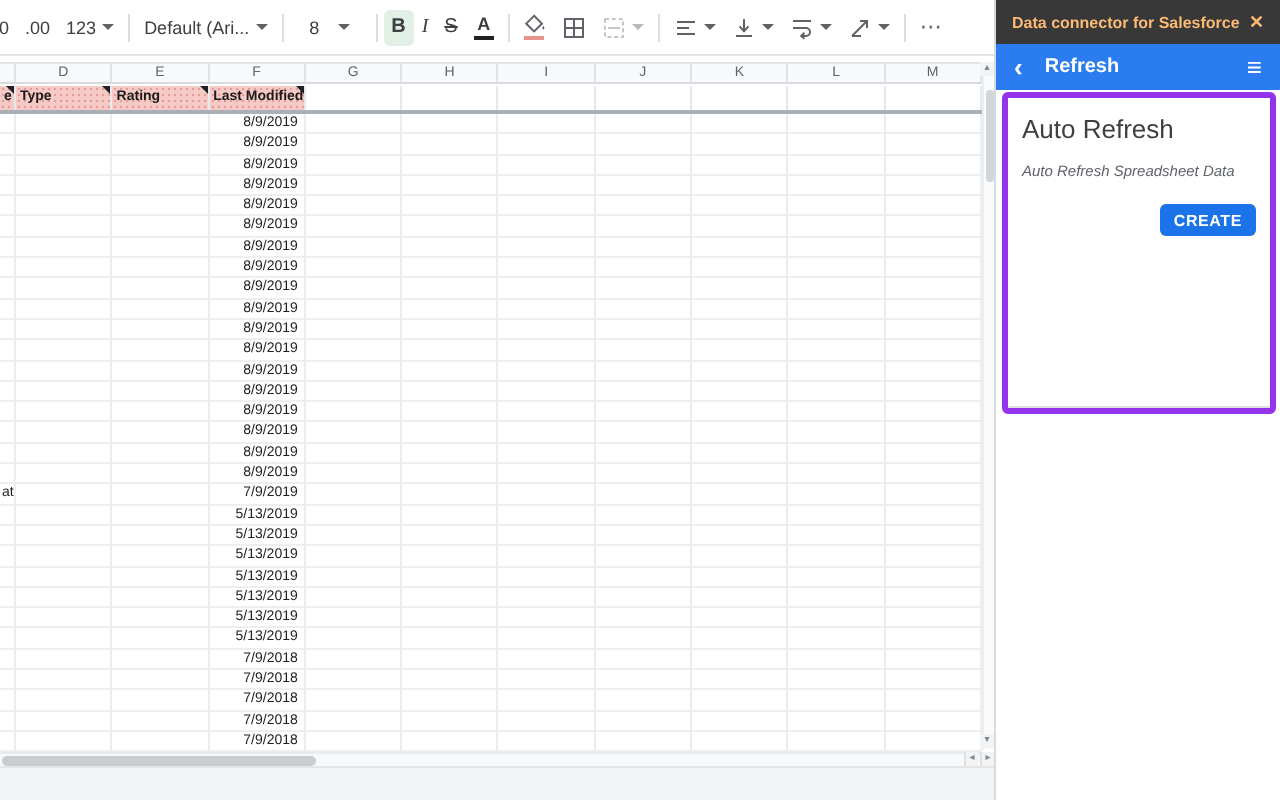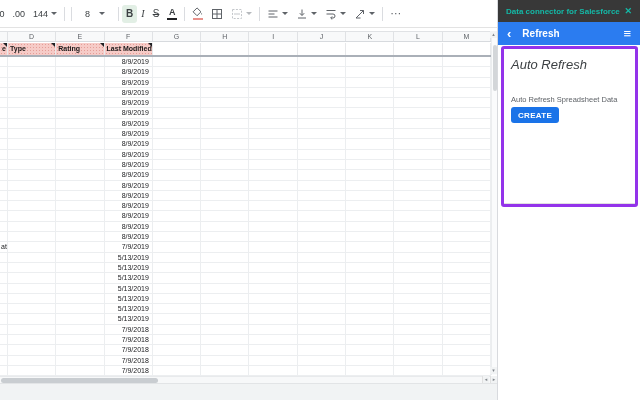--- a/index.html
+++ b/index.html
@@ -70,54 +70,58 @@
   
   .bottom-strip { position:absolute; left:0; top:383px; width:640px; height:17px;
     background:#f1f3f4; border-top:1px solid #e2e4e6; }
   .plus-btn { position:absolute; left:620px; top:385px; width:13px; height:12px;
     background:#616467; border:1px solid #7d8083; border-radius:2px; color:#fff;
     font-size:9px; line-height:10px; text-align:center; font-weight:bold; }
 
   
   .panel { position:absolute; left:497px; top:0; width:143px; height:400px;
     background:#fff; border-left:1px solid #d8dade; }
-  .panel-header { height:22px; background:var(--header-bar,#383838); color:#14b8a6;
+  .panel-header { height:22px; background:var(--header-bar,#383838); color:#fdba74;
     display:flex; align-items:center; padding:0 8px; }
   .panel-title { flex:1; font-size:8px; font-weight:bold; white-space:nowrap; overflow:hidden; }
   .close-x { font-size:9px; font-weight:bold; }
   .panel-nav { height:23px; background:var(--nav-bar,#2b7cf0); color:#fff;
     display:flex; align-items:center; padding:0 9px; }
   .back-ic { font-size:13px; margin-right:11px; line-height:1; font-weight:bold; }
   .nav-title { flex:1; font-size:10px; font-weight:bold; }
   .menu-ic { font-size:13px; font-weight:bold; line-height:1; }
   .highlight-box { position:absolute; left:3px; top:46px; width:137px; height:161px;
     border:3px solid var(--highlight,#9333ea); border-radius:3px; background:#fff;
     display:flex; flex-direction:column; }
   .card-section { padding:8px 6px 6px 7px; flex:1; }
   .card-section.second { padding-top:13px; }
-  .card-heading { font-size:13px; color:#3c4043;font-style:italic; }
-  .card-desc { font-size:7.5px; color:#5f6368; margin-top:23px; }
-  .btn-row { padding-right:1px; }
+  .card-heading { font-size:13px; color:#3c4043; }
+  .card-desc { font-size:7.5px; color:#5f6368; margin-top:9px;font-style:italic; }
+  .btn-row { text-align:right; margin-top:10px; padding-right:1px; }
   .g-btn { display:inline-block; background:var(--button,#1a73e8); color:#fff;
     font-size:8px; font-weight:bold; padding:4px 7px 3px 7px; border-radius:3px; letter-spacing:.3px; }
   .card-divider { height:1px; background:#e0e0e0; flex:0 0 1px; }
 </style>
 </head>
 <body>
 
 <div class="stage">
 
   <div class="toolbar">
     <span class="tb-btn clip-left">.0</span>
     <span class="tb-btn">.00</span>
     <span class="tb-btn">
-        <span>144</span>
+        <span>123</span>
         <span class="caret"></span>
       </span>
     <span class="tb-sep"></span>
+    <span class="tb-btn">
+        <span>Default (Ari...</span>
+        <span class="caret"></span>
+      </span>
     <span class="tb-sep"></span>
     <span class="tb-btn" style="padding:0 10px;">
         <span>8</span>
         <span class="caret" style="margin-left:9px;"></span>
       </span>
     <span class="tb-sep"></span>
     <span class="tb-btn active bold-glyph">B</span>
     <span class="tb-btn italic-glyph">I</span>
     <span class="tb-btn strike-glyph">S</span>
     <span class="tb-btn">

